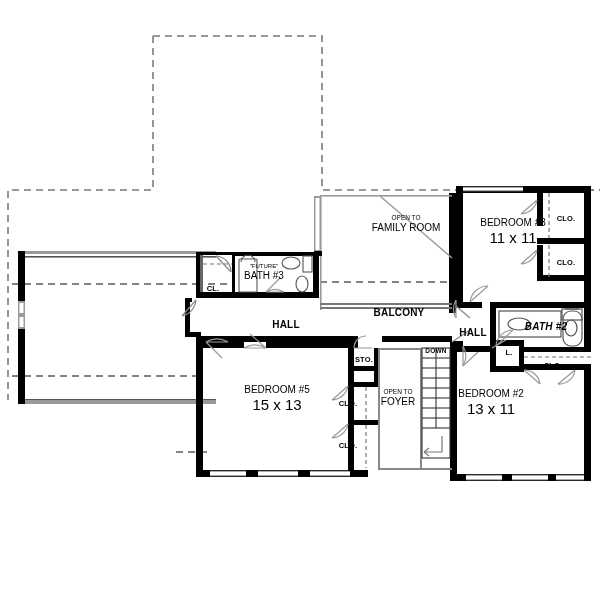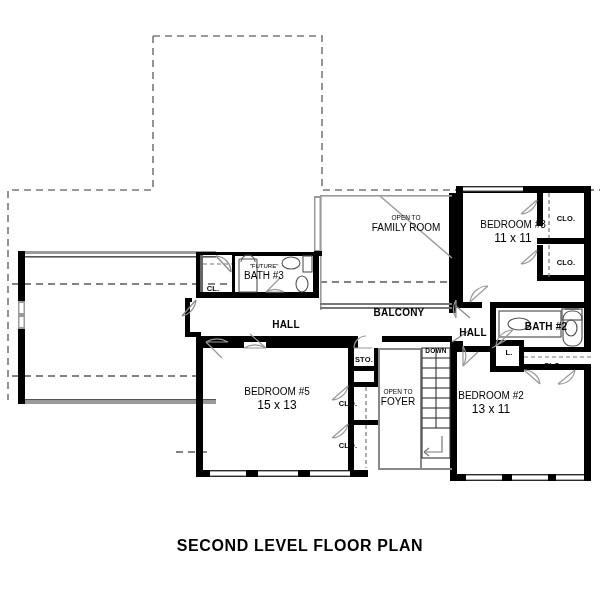--- a/index.html
+++ b/index.html
@@ -29,21 +29,21 @@
     text-align: left;
     color: #000000;
     font-family: "Liberation Sans", sans-serif;
     font-weight: bold;
     line-height: 1.12;
     white-space: nowrap;
     transform: translate(-50%, -50%);
     letter-spacing: 0.2px;
   }
   .lbl-room-name { font-size: 10px; }
-  .lbl-room-dim  { font-size: 12px; }
+  .lbl-room-dim  { font-size: 15px; }
   .lbl-small     { font-size: 6.5px; }
   .lbl-tiny      { font-size: 6px; }
   .lbl-closet    { font-size: 7.5px; }
   .title {
     position: absolute;
     left: 50%;
     top: 546px;
     transform: translate(-50%, -50%);
     font-family: "Liberation Sans", sans-serif;
     font-weight: bold;
@@ -291,21 +291,21 @@
   <div class="stack" style="left:264px; top:272px;">
     <div class="lbl-tiny">"FUTURE"</div>
     <div class="lbl-room-name">BATH #3</div>
   </div>
 
   <div class="stack" style="left:513px; top:232px;">
     <div class="lbl-room-name">BEDROOM #3</div>
     <div class="lbl-room-dim">11 x 11</div>
   </div>
 
-  <div class="lbl lbl-room-name" style="left:546px; top:327px;">BATH #2</div>
+  <div class="lbl lbl-room-name" style="left:546px; top:327px;font-style:italic;">BATH #2</div>
 
   <div class="stack" style="left:491px; top:403px;">
     <div class="lbl-room-name">BEDROOM #2</div>
     <div class="lbl-room-dim">13 x 11</div>
   </div>
 
   <div class="stack" style="left:277px; top:399px;">
     <div class="lbl-room-name">BEDROOM #5</div>
     <div class="lbl-room-dim">15 x 13</div>
   </div>
@@ -327,15 +327,14 @@
 
   <div class="lbl lbl-closet" style="left:213px; top:289px;">CL.</div>
   <div class="lbl lbl-closet" style="left:566px; top:219px;">CLO.</div>
   <div class="lbl lbl-closet" style="left:566px; top:263px;">CLO.</div>
   <div class="lbl lbl-closet" style="left:509px; top:353px;">L.</div>
   <div class="lbl lbl-closet" style="left:553px; top:366px;">CLO.</div>
   <div class="lbl lbl-closet" style="left:364px; top:360px;">STO.</div>
   <div class="lbl lbl-closet" style="left:348px; top:404px;">CLO.</div>
   <div class="lbl lbl-closet" style="left:348px; top:446px;">CLO.</div>
 
-  <div class="title">SECOND LEVEL FLOOR PLAN</div>
 
 </div>
 
 </body></html>

